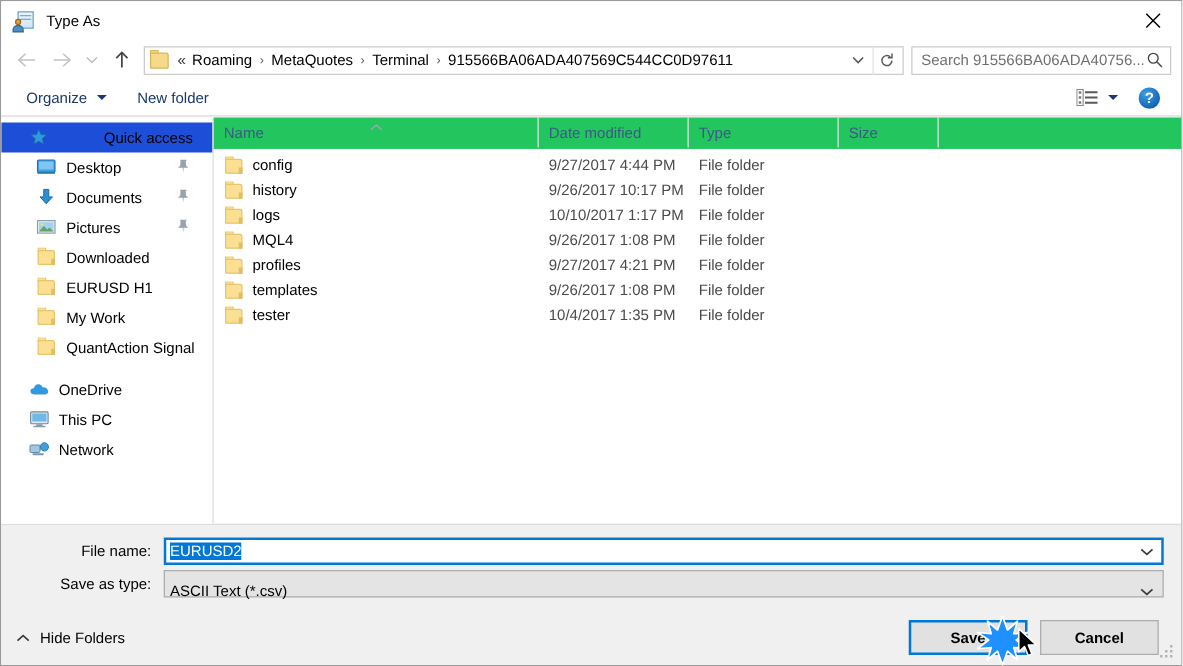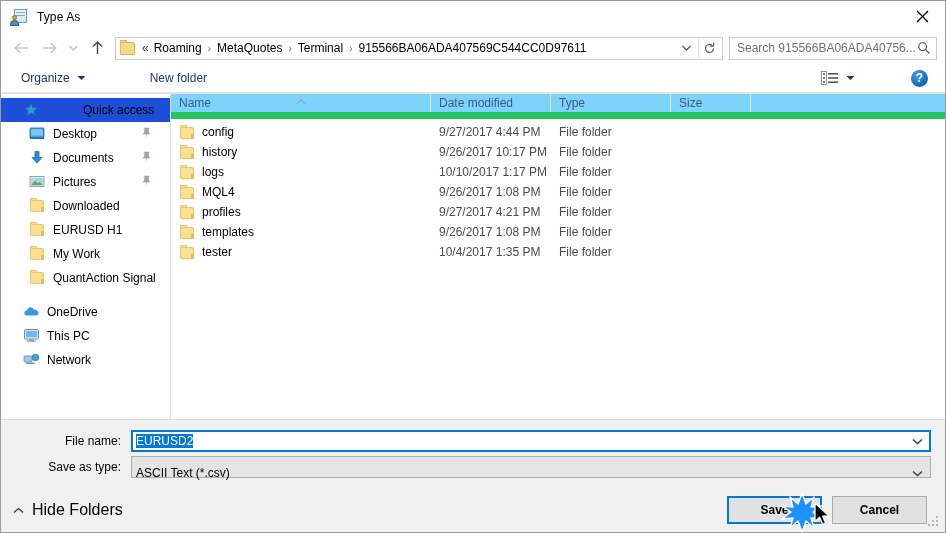--- a/index.html
+++ b/index.html
@@ -173,21 +173,20 @@
   }
 
   
   .cmdbar {
     height: 29px; min-height: 29px;
     background: #ffffff;
     display: flex;
     align-items: center;
     padding: 0 12px 0 14px;
     border-bottom: 1px solid #e4e4e4;
-    gap: 40px;
   }
   .cmd-item {
     font-size: 12px;
     color: #1b3a6b;
     display: flex; align-items: center;
     padding: 3px 6px;
     margin-right: 12px;
   }
   .cmd-caret {
     margin-left: 7px;
@@ -289,22 +288,22 @@
     flex: 1 1 auto;
     display: flex;
     flex-direction: column;
     min-width: 0;
     background: #ffffff;
   }
   .col-headers {
     height: 25px;
     min-height: 25px;
     display: flex;
-    border-bottom: 7px solid #22c55e;
-    background: #7dd3fc;
+    border-bottom: 1px solid #22c55e;
+    background: #22c55e;
     align-items: stretch;
     position: relative;
   }
   .col-h {
     display: flex;
     align-items: center;
     font-size: 12px;
     color: #3b5a85;
     padding-left: 8px;
     border-right: 1px solid #e4e4e4;
@@ -412,21 +411,21 @@
     min-height: 44px;
     background: #f0f0f0;
     display: flex;
     align-items: center;
     padding: 0 18px 0 12px;
     position: relative;
   }
   .hide-folders {
     display: flex;
     align-items: center;
-    font-size: 16px;
+    font-size: 12px;
     color: #000000;
   }
   .hide-folders .hf-caret { margin-right: 8px; display: inline-flex; }
   .bottom-spacer { flex: 1 1 auto; }
   .btn {
     width: 95px;
     height: 28px;
     background: #e1e1e1;
     border: 1px solid #adadad;
     font-size: 12px;

